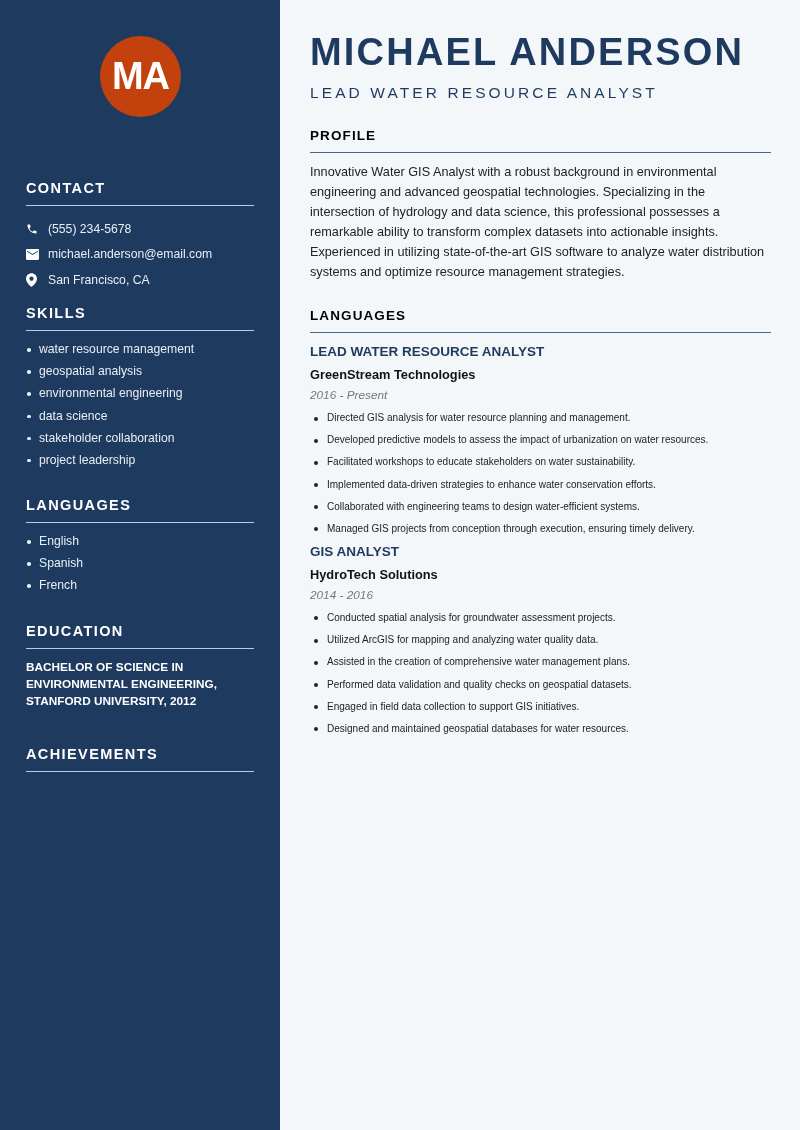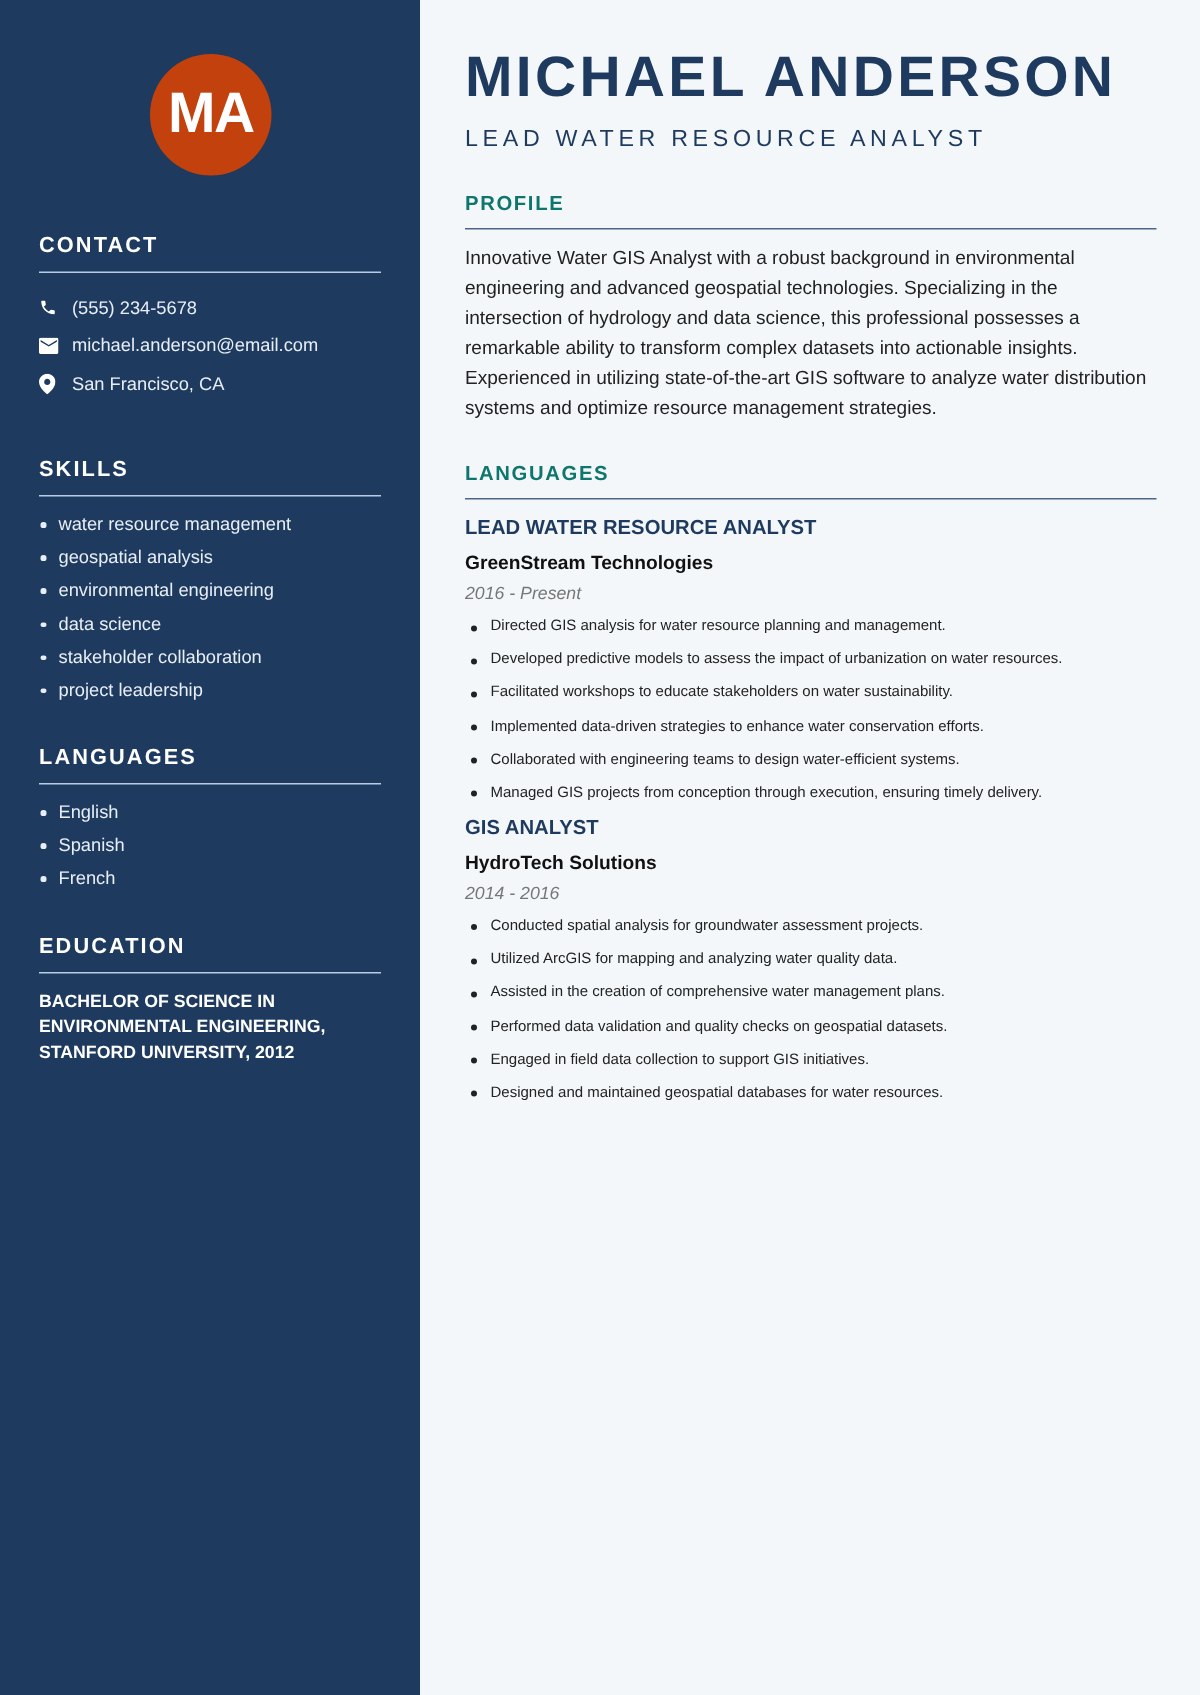--- a/index.html
+++ b/index.html
@@ -57,21 +57,21 @@
       position: absolute; top: 31px; left: 0;
       font-size: 38px; font-weight: bold; color: #1e3a5f; letter-spacing: 2.2px;
       white-space: nowrap;
     }
     .role {
       position: absolute; top: 84px; left: 0;
       font-size: 15.5px; color: #1e3a5f; letter-spacing: 3.1px; white-space: nowrap;
     }
     .sec { position: absolute; left: 0; width: 461px; }
     .sec-title {
-      font-size: 13.5px; font-weight: bold; color: #0f766e; letter-spacing: 1.1px;
+      font-size: 13.5px; font-weight: bold; color: #000000; letter-spacing: 1.1px;
       padding-bottom: 9px; border-bottom: 1.3px solid #4a6585;
     }
     .profile-text {
       font-size: 12.7px; color: #222; line-height: 19.9px; margin-top: 10px;
     }
     .job-title {
       font-size: 13.5px; font-weight: bold; color: #1e3a5f; margin-top: 11px;
     }
     .company { font-size: 12.8px; font-weight: bold; color: #111; margin-top: 8px; }
     .dates { font-size: 11.8px; font-style: italic; color: #777; margin-top: 6px; }
@@ -86,21 +86,21 @@
     }
   </style>
 </head>
 <body>
 
 <aside class="sidebar">
   <div class="avatar">
     <span>MA</span>
   </div>
 
-  <section class="side-section" style="top:156px;">
+  <section class="side-section" style="top:180px;">
     <h2 class="side-title">CONTACT</h2>
     <div class="contact-row">
       <span class="ic">
         <svg width="12" height="12" viewBox="0 0 24 24">
             <path d="M6.6 10.8c1.4 2.8 3.8 5.1 6.6 6.6l2.2-2.2c.3-.3.7-.4 1-.2 1.1.4 2.3.6 3.6.6.6 0 1 .4 1 1V20c0 .6-.4 1-1 1C10.6 21 3 13.4 3 4c0-.6.4-1 1-1h3.5c.6 0 1 .4 1 1 0 1.3.2 2.5.6 3.6.1.3 0 .7-.2 1l-2.3 2.2z"></path>
           </svg>
       </span>
       <span>(555) 234-5678</span>
     </div>
     <div class="contact-row">
@@ -141,20 +141,21 @@
       <li>French</li>
     </ul>
   </section>
 
   <section class="side-section" style="top:623px;">
     <h2 class="side-title">EDUCATION</h2>
     <p class="edu-text">BACHELOR OF SCIENCE IN ENVIRONMENTAL ENGINEERING, STANFORD UNIVERSITY, 2012</p>
   </section>
 
   <section class="side-section" style="top:746px;">
+    <h2 class="side-title" style="margin-bottom:13px;">ACHIEVEMENTS</h2>
   </section>
 </aside>
 
 <main class="main">
   <h1 class="name">MICHAEL ANDERSON</h1>
   <div class="role">LEAD WATER RESOURCE ANALYST</div>
 
   <section class="sec" style="top:128px;">
     <h2 class="sec-title">PROFILE</h2>
     <p class="profile-text">Innovative Water GIS Analyst with a robust background in environmental engineering and advanced geospatial technologies. Specializing in the intersection of hydrology and data science, this professional possesses a remarkable ability to transform complex datasets into actionable insights. Experienced in utilizing state-of-the-art GIS software to analyze water distribution systems and optimize resource management strategies.</p>

